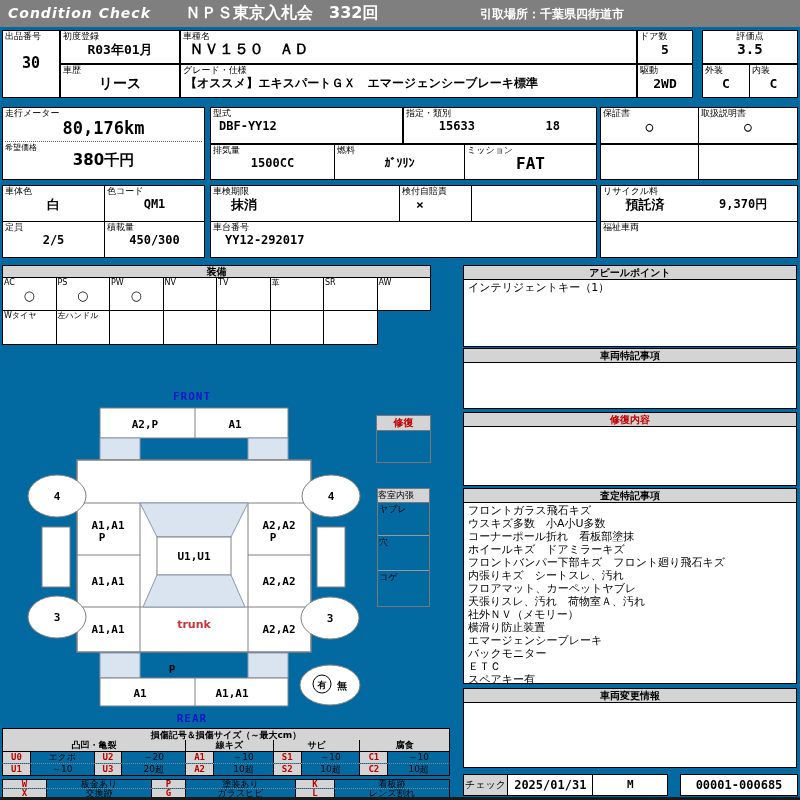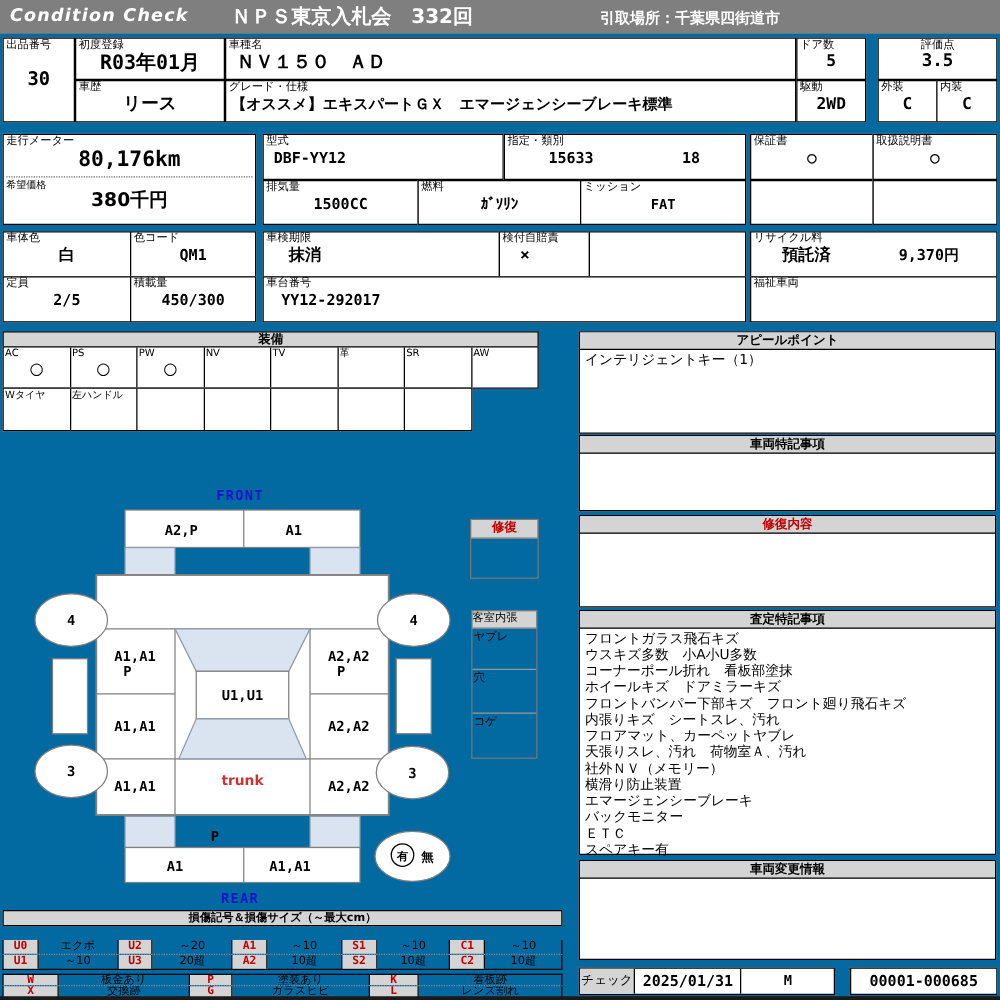--- a/index.html
+++ b/index.html
@@ -37,21 +37,21 @@
     <span class="nb" style="left:185px;top:3px;font-size:16px;font-weight:bold">ＮＰＳ東京入札会　332回</span>
     <span class="nb" style="left:480px;top:6px;font-size:12px;font-weight:bold">引取場所：千葉県四街道市</span>
   </div>
 
   <div class="bx" style="left:2px;top:30px;width:58px;height:68px">
     <span class="lb">出品番号</span>
     <div class="vl" style="font-size:15px;margin-top:14px">30</div>
   </div>
   <div class="bx" style="left:60px;top:30px;width:120px;height:34px">
     <span class="lb">初度登録</span>
-    <div class="vl" style="font-size:16px">R03年01月</div>
+    <div class="vl" style="font-size:13px">R03年01月</div>
   </div>
   <div class="bx" style="left:60px;top:64px;width:120px;height:34px">
     <span class="lb">車歴</span>
     <div class="vl" style="font-size:14px">リース</div>
   </div>
   <div class="bx" style="left:180px;top:30px;width:457px;height:34px">
     <span class="lb">車種名</span>
     <div class="vl" style="font-size:15px;text-align:left;padding-left:8px">ＮＶ１５０　ＡＤ</div>
   </div>
   <div class="bx" style="left:180px;top:64px;width:457px;height:34px">
@@ -100,21 +100,21 @@
   <div class="bx" style="left:210px;top:144px;width:125px;height:36px">
     <span class="lb">排気量</span>
     <div class="vl" style="font-size:12px">1500CC</div>
   </div>
   <div class="bx" style="left:334px;top:144px;width:131px;height:36px">
     <span class="lb">燃料</span>
     <div class="vl" style="font-size:12px">ｶﾞｿﾘﾝ</div>
   </div>
   <div class="bx" style="left:464px;top:144px;width:133px;height:36px">
     <span class="lb">ミッション</span>
-    <div class="vl" style="font-size:11px">FAT</div>
+    <div class="vl" style="font-size:16px">FAT</div>
   </div>
   <div class="bx" style="left:600px;top:107px;width:99px;height:37px">
     <span class="lb">保証書</span>
     <div class="vl" style="font-size:13px">○</div>
   </div>
   <div class="bx" style="left:698px;top:107px;width:100px;height:37px">
     <span class="lb">取扱説明書</span>
     <div class="vl" style="font-size:13px">○</div>
   </div>
   <div class="bx" style="left:600px;top:144px;width:99px;height:36px"></div>
@@ -323,20 +323,26 @@
   </div>
 
   <div class="nb" style="left:377px;top:488px;width:53px;height:119px;border:1px solid #777">
     <div style="background:#d4d4d4;border-bottom:1px solid #777;font-size:9px;text-align:left;line-height:13px;height:13px">客室内張</div>
     <div style="font-size:9px;height:32px;border-bottom:1px solid #999;padding:0 1px">ヤブレ</div>
     <div style="font-size:9px;height:34px;border-bottom:1px solid #999;padding:0 1px">穴</div>
     <div style="font-size:9px;height:36px;padding:0 1px">コゲ</div>
   </div>
 
   <div class="shead" style="left:2px;top:728px;width:448px;height:13px;position:absolute;font-size:9px;line-height:13px">損傷記号＆損傷サイズ（～最大cm）</div>
+  <div class="lgrow" style="left:2px;top:740px;width:448px;height:12px;border:1px solid #000;border-top:none">
+    <div class="lgc" style="width:184px;background:#d4d4d4;font-weight:bold">凸凹・亀裂</div>
+    <div class="lgc" style="width:88px;background:#d4d4d4;font-weight:bold">線キズ</div>
+    <div class="lgc" style="width:87px;background:#d4d4d4;font-weight:bold">サビ</div>
+    <div class="lgc" style="width:89px;background:#d4d4d4;font-weight:bold;border-right:none">腐食</div>
+  </div>
   <div class="lgrow" style="left:2px;top:752px;width:448px;height:12px;border:1px solid #000;border-top:none;border-bottom:1px dotted #888">
     <div class="lgc lgcode" style="width:28px">U0</div>
     <div class="lgc" style="width:64px">エクボ</div>
     <div class="lgc lgcode" style="width:28px">U2</div>
     <div class="lgc" style="width:64px">～20</div>
     <div class="lgc lgcode" style="width:28px">A1</div>
     <div class="lgc" style="width:60px">～10</div>
     <div class="lgc lgcode" style="width:28px">S1</div>
     <div class="lgc" style="width:59px">～10</div>
     <div class="lgc lgcode" style="width:28px">C1</div>

